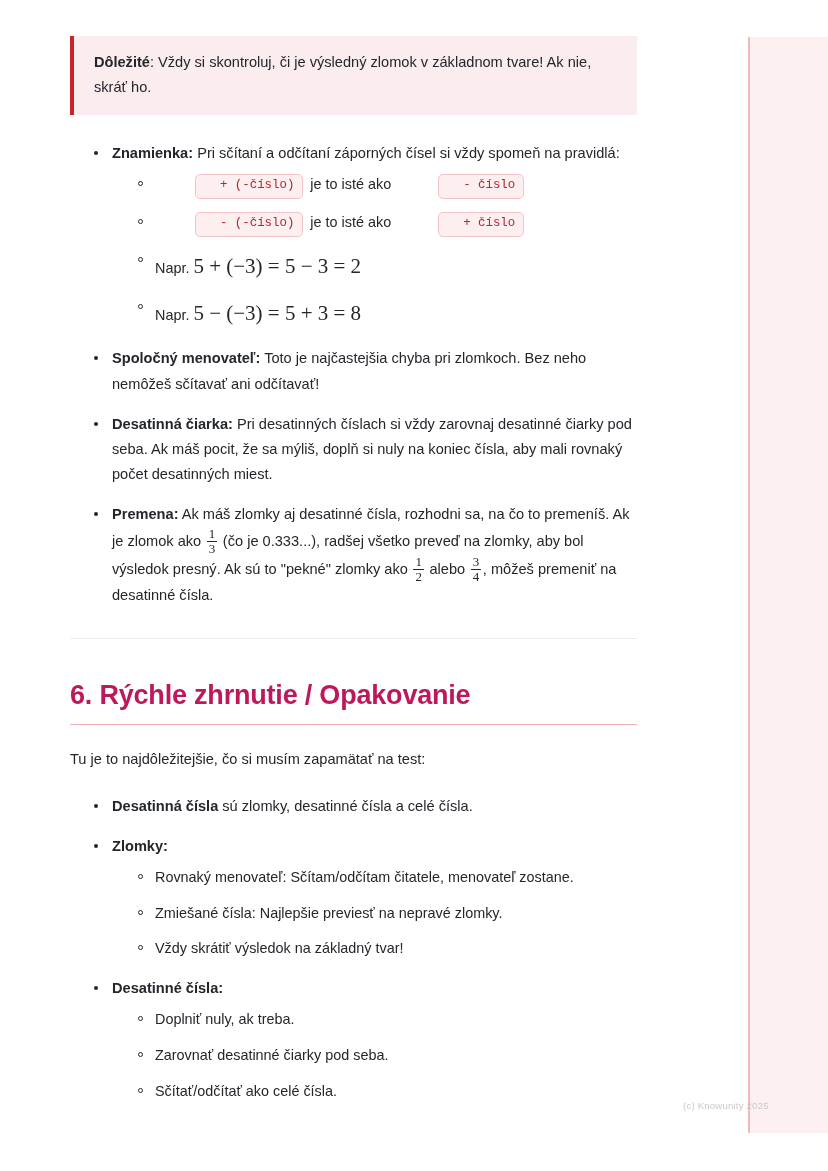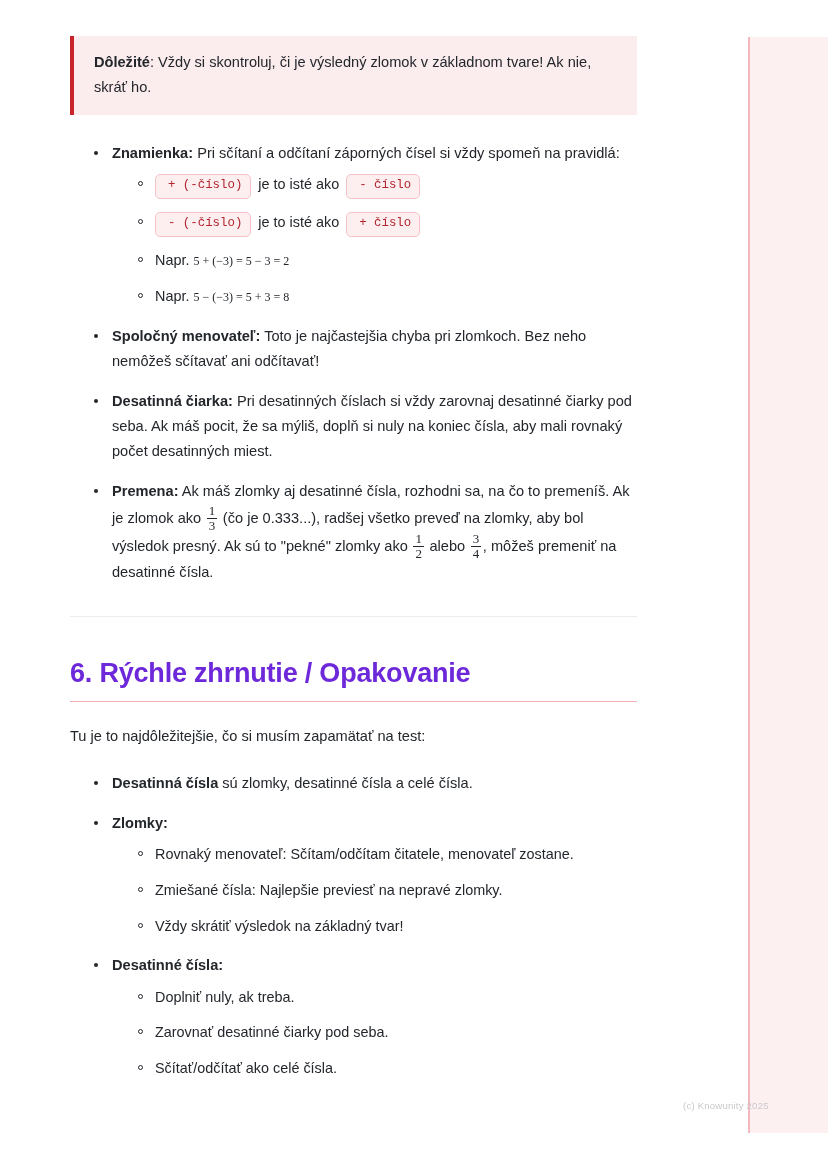--- a/index.html
+++ b/index.html
@@ -119,33 +119,34 @@
 
   
   code.chip {
     display: inline-block;
     font-family: "Liberation Mono", "DejaVu Sans Mono", monospace;
     font-size: 12.4px;
     color: #b2262f;
     background: #fdeff0;
     border: 1px solid #f3c3c8;
     border-radius: 5px;
-    padding: 2px 8px 3px 12px;
+    padding: 2px 8px 3px 24px;
     line-height: 1.45;
     white-space: pre;
     vertical-align: 1px;
+    margin-left: 40px;
   }
   .chip-mid {
     padding: 0 7px;
   }
 
   
   .math {
     font-family: "Liberation Serif", "DejaVu Serif", serif;
-    font-size: 12px;
+    font-size: 21px;
     white-space: nowrap;
   }
   .frac {
     display: inline-block;
     vertical-align: -0.52em;
     text-align: center;
     font-family: "Liberation Serif", "DejaVu Serif", serif;
     font-size: 13px;
     line-height: 1.04;
     margin: 0 1.5px;
@@ -156,21 +157,21 @@
   
   hr.sep {
     border: 0;
     border-top: 1px solid #ececee;
     margin: 30px 0 0 0;
     width: 567px;
   }
   h2.section-title {
     font-size: 27px;
     font-weight: bold;
-    color: #6d28d9;
+    color: #be185d;
     margin: 40px 0 0 0;
     letter-spacing: -0.2px;
     line-height: 1.2;
   }
   .title-rule {
     border: 0;
     border-top: 1.6px solid #f1aeb4;
     margin: 12px 0 0 0;
     width: 567px;
   }

